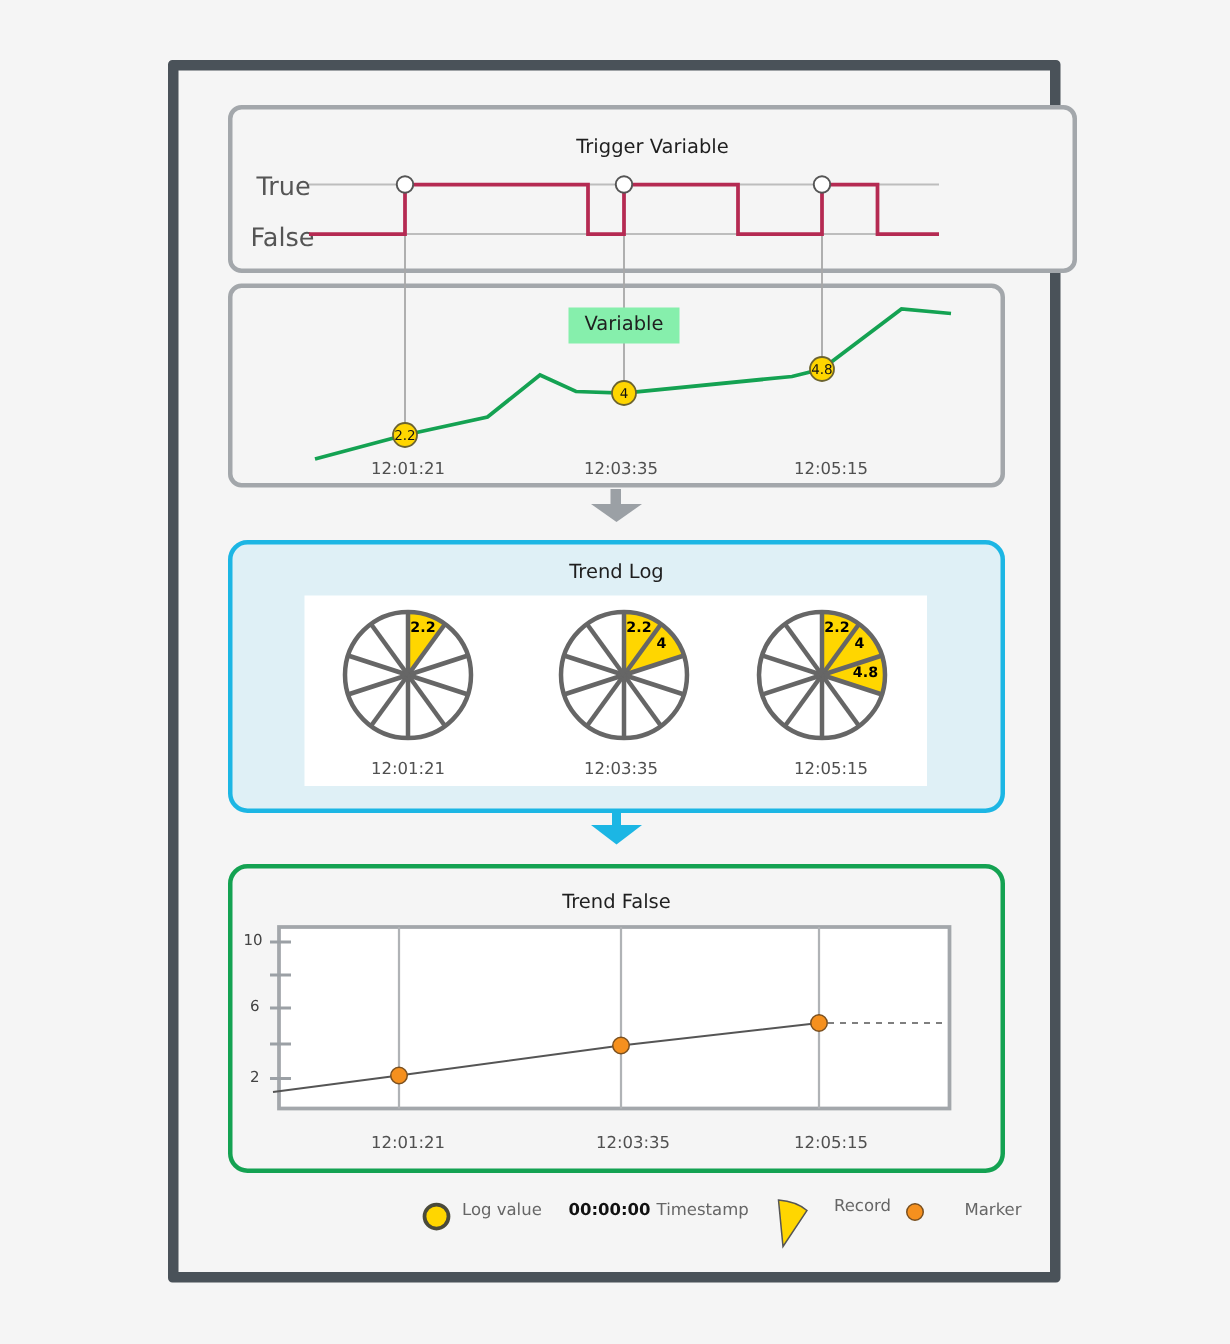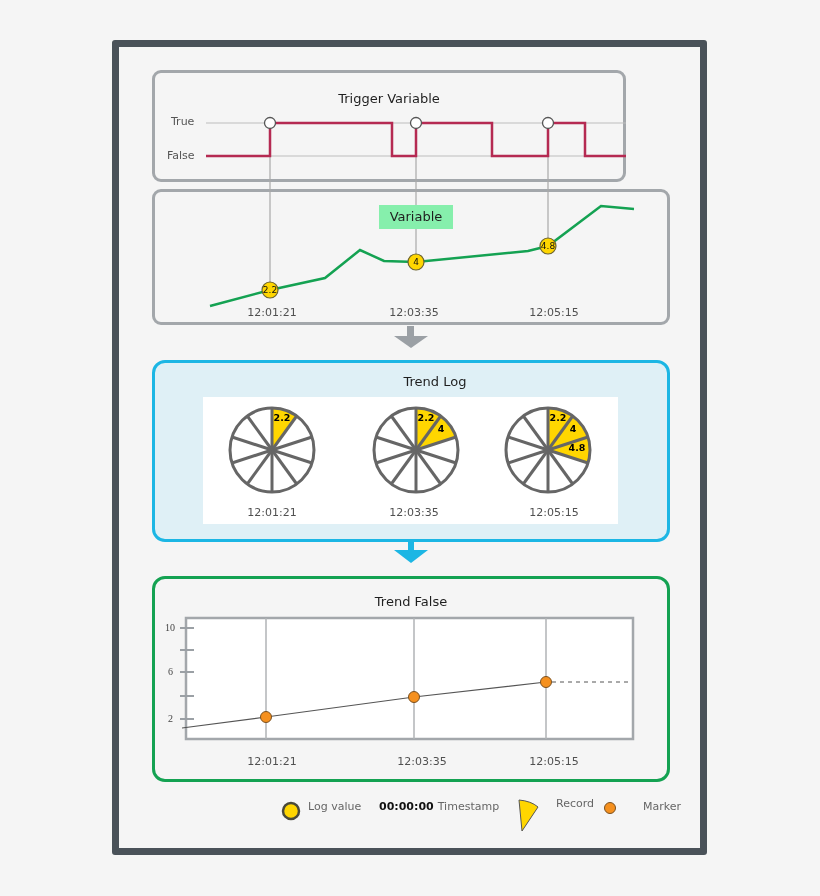--- a/index.html
+++ b/index.html
@@ -1,29 +1,29 @@
 <!DOCTYPE html>
 <html><head>
 <meta charset="utf-8">
 <style>
   html, body { margin: 0; padding: 0; }
   body { width: 820px; height: 896px; background: #f5f5f5; position: relative; font-family: "DejaVu Sans", sans-serif; overflow: hidden; }
   .frame { position: absolute; left: 112px; top: 40px; width: 581px; height: 801px; border: 7px solid #4a5259; border-radius: 3px; background: #f5f5f5; }
   .panel { position: absolute; border-radius: 9px; box-sizing: border-box; }
-  .p-trigger { left: 152px; top: 70px; width: 474px; height: 112px; border: 3px solid #a3a7ab; background: #f5f5f5; }
+  .p-trigger { left: 152px; top: 70px; width: 566px; height: 112px; border: 3px solid #a3a7ab; background: #f5f5f5; }
   .p-variable { left: 152px; top: 189px; width: 518px; height: 136px; border: 3px solid #a3a7ab; background: #f5f5f5; }
   .p-log { left: 152px; top: 360px; width: 518px; height: 182px; border: 3px solid #1cb6e4; background: #dff0f6; border-radius: 13px; }
   .p-chart { left: 152px; top: 576px; width: 518px; height: 206px; border: 3px solid #14a252; background: #f5f5f5; border-radius: 13px; }
   .title { position: absolute; left: 0; width: 100%; text-align: center; font-size: 13px; color: #1f1f1f; }
   .log-white { position: absolute; left: 203px; top: 397px; width: 415px; height: 127px; background: #ffffff; }
   svg.overlay { position: absolute; left: 0; top: 0; }
-  .lbl { position: absolute; font-size: 11px; color: #555; }
+  .lbl { position: absolute; font-size: 17px; color: #555; }
   .ts { position: absolute; font-size: 11px; color: #505050; width: 80px; text-align: center; font-family: "DejaVu Sans", sans-serif; }
   .var-title { position: absolute; left: 379px; top: 205px; width: 74px; height: 24px; background: #86efac; font-size: 13px; color: #1f1f1f; text-align: center; line-height: 24px; }
-  .ytick { position: absolute; font-size: 10px; color: #444; width: 16px; text-align: right; font-family: Liberation Serif, serif; }
+  .ytick { position: absolute; font-size: 10px; color: #444; width: 16px; text-align: right; }
   .legend { position: absolute; top: 800px; height: 28px; display: flex; align-items: flex-start; font-size: 11px; color: #666; }
   .legend b { color: #111; font-weight: bold; margin-right: 4px; }
 </style>
 </head>
 <body>
 
 <div class="frame"></div>
 
 <div class="panel p-trigger">
   <div class="title" style="top:18px;">Trigger Variable</div>
@@ -60,21 +60,21 @@
     <polygon points="394,336 428,336 411,348" fill="#9ba0a5"></polygon>
   </g>
 </svg>
 
 <div class="var-title">Variable</div>
 <div class="ts" style="left:232px; top:306px;">12:01:21</div>
 <div class="ts" style="left:374px; top:306px;">12:03:35</div>
 <div class="ts" style="left:514px; top:306px;">12:05:15</div>
 
 <div class="panel p-log">
-  <div class="title" style="top:11px;padding-left:24px;">Trend Log</div>
+  <div class="title" style="top:11px;">Trend Log</div>
 </div>
 <div class="log-white"></div>
 
 <svg class="overlay" width="820" height="896">
   <defs>
     <g id="spokes">
       <line x1="0" y1="0" x2="0" y2="-42" stroke="#666" stroke-width="3"></line>
       <line x1="0" y1="0" x2="24.7" y2="-34" stroke="#666" stroke-width="3"></line>
       <line x1="0" y1="0" x2="40" y2="-13" stroke="#666" stroke-width="3"></line>
       <line x1="0" y1="0" x2="40" y2="13" stroke="#666" stroke-width="3"></line>

